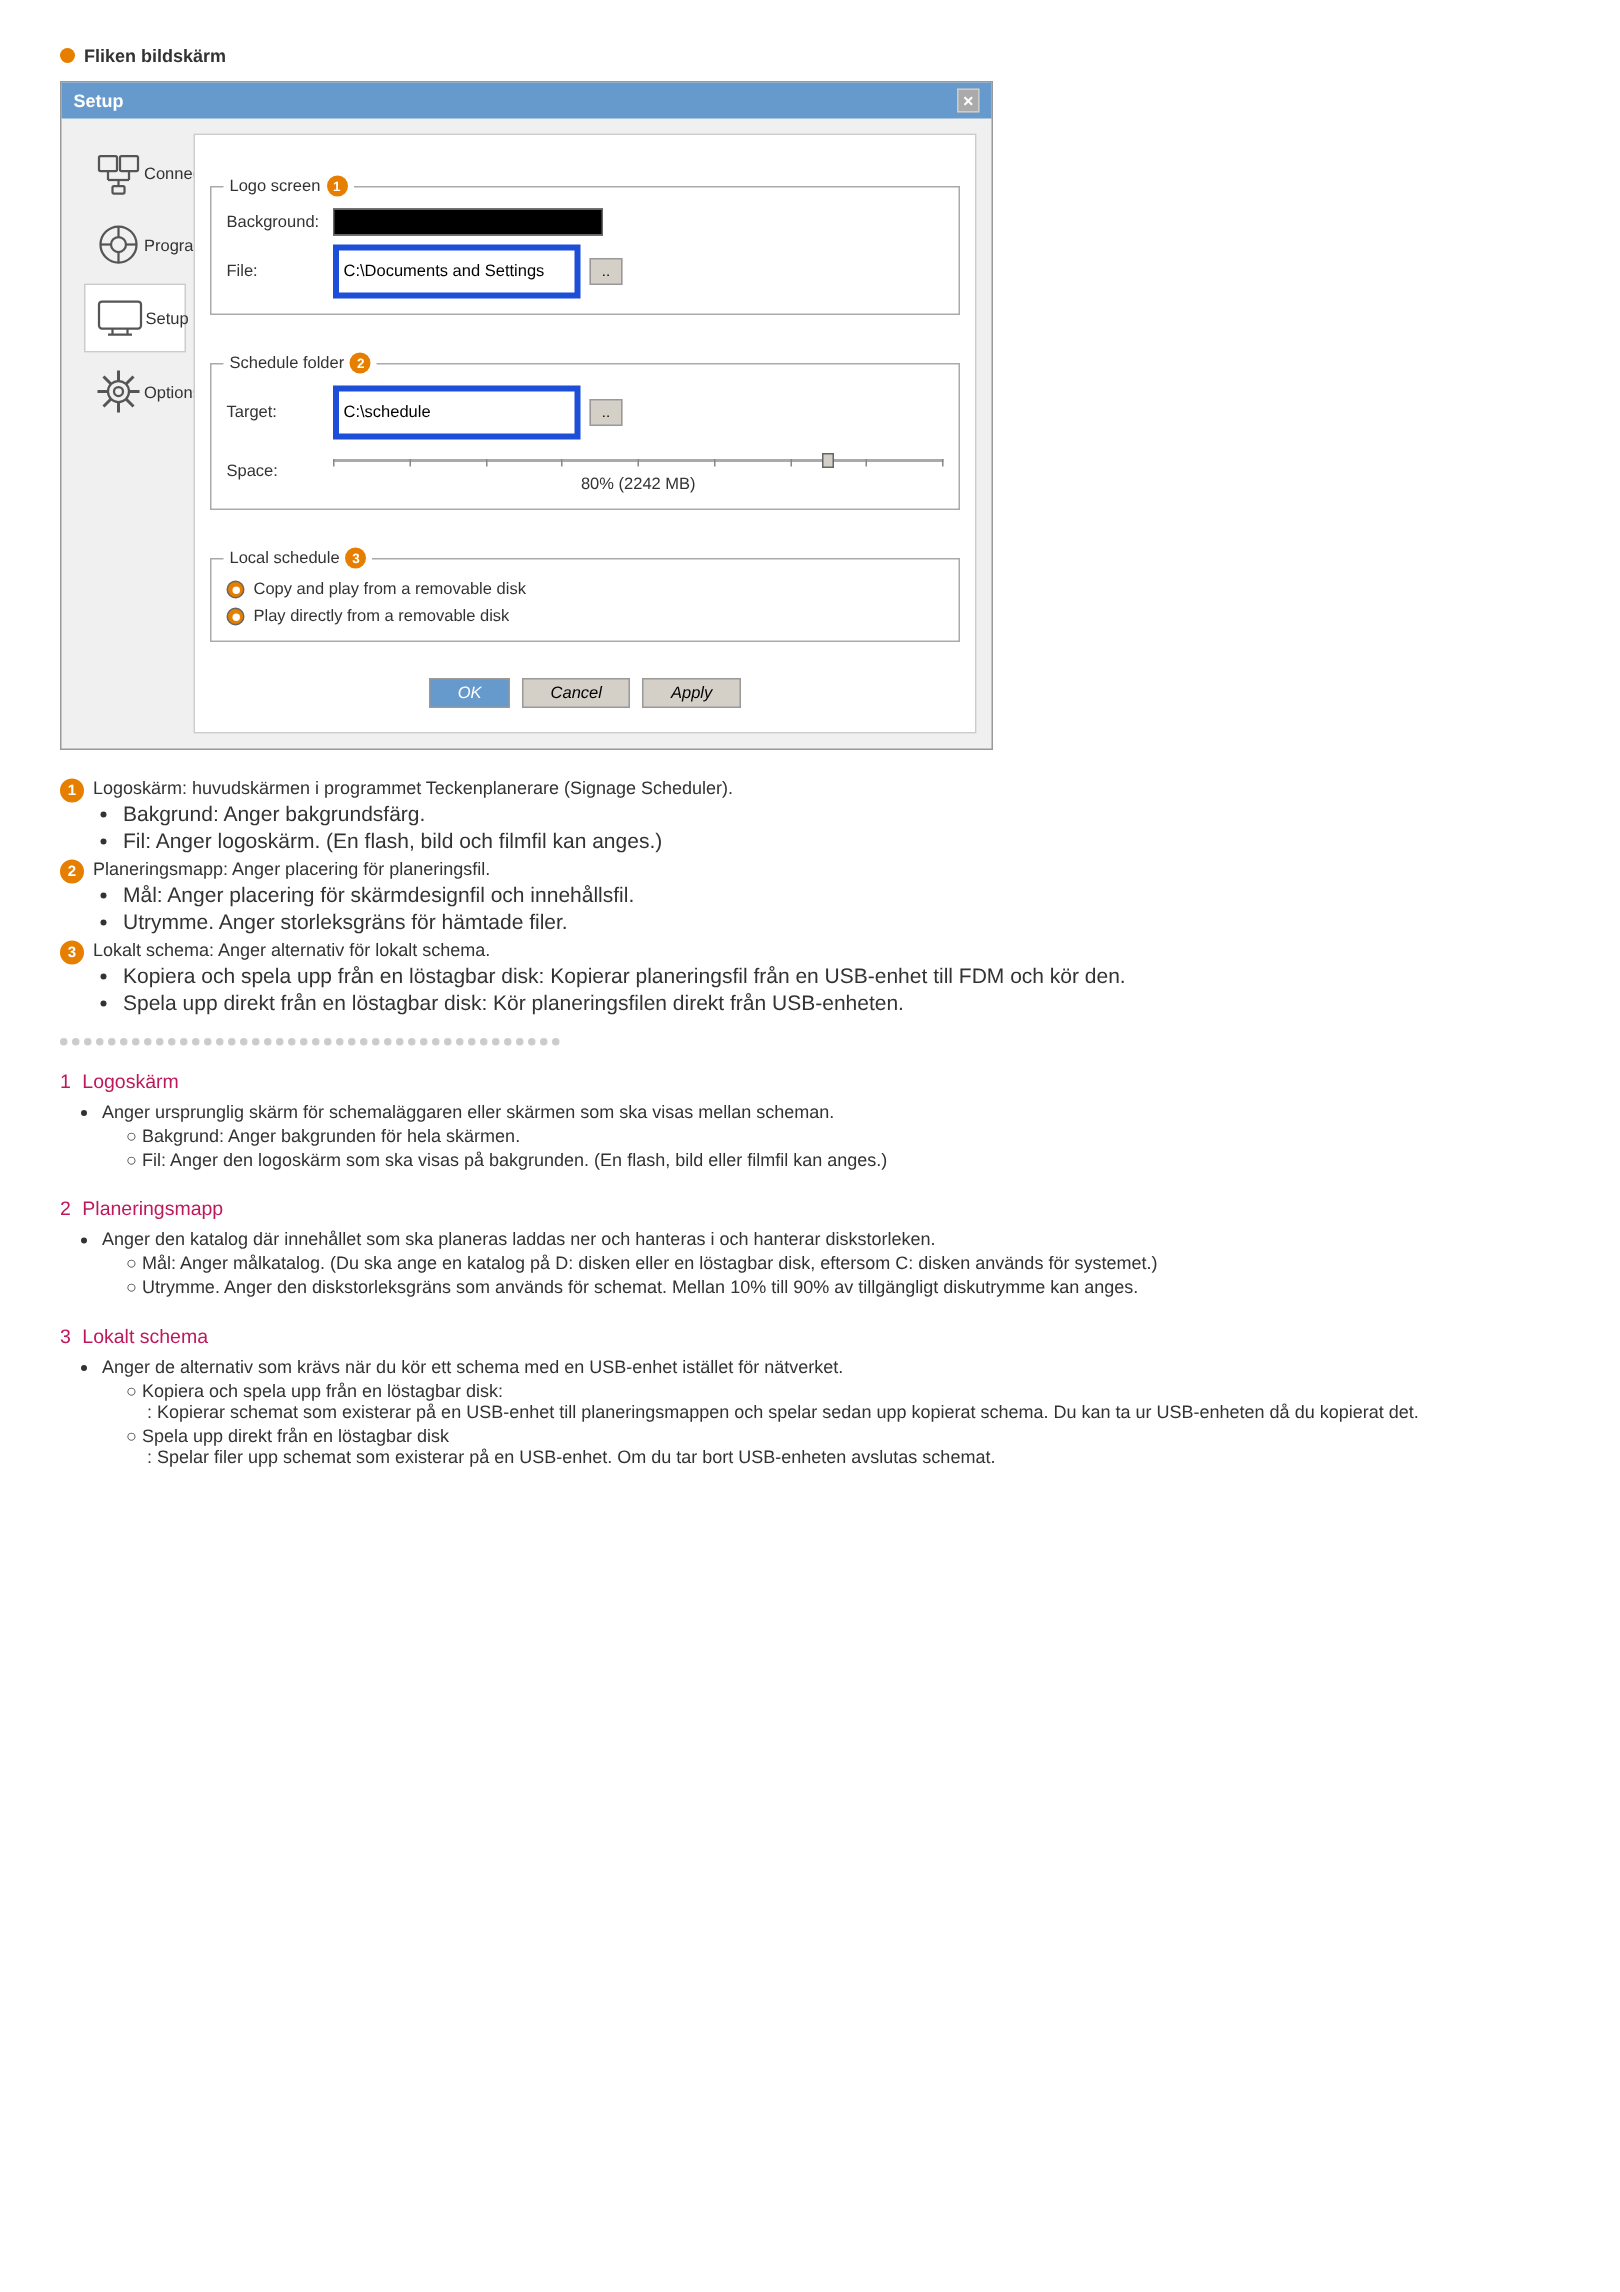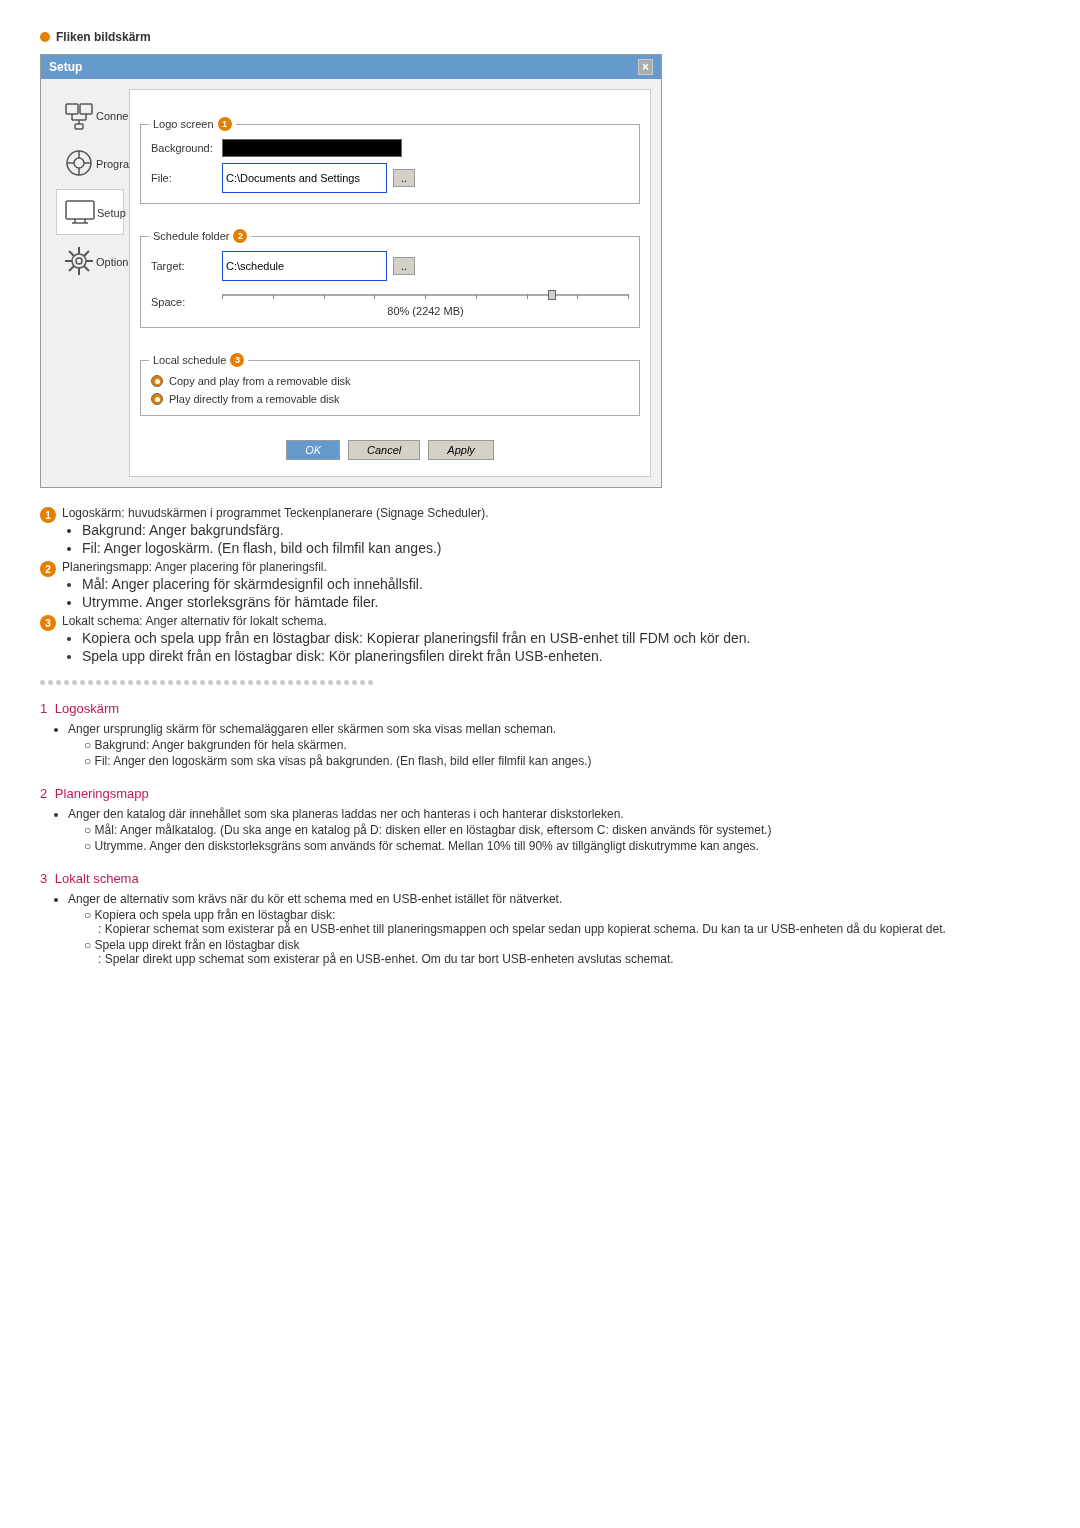--- a/index.html
+++ b/index.html
@@ -158,21 +158,21 @@
     .form-input-bg {
       width: 180px;
       height: 18px;
       background: #000;
       border: 1px solid #666;
     }
     .form-input-text {
       width: 165px;
       height: 18px;
       background: #fff;
-      border: 1px solid #1d4ed8;
+      border: 4px solid #1d4ed8;
       font-size: 11px;
       padding: 14px 3px;
     }
     .browse-btn {
       width: 22px;
       height: 18px;
       background: #d4d0c8;
       border: 1px solid #999;
       font-size: 10px;
       cursor: pointer;
@@ -643,20 +643,20 @@
       <span>Lokalt schema</span>
     </div>
     <ul class="content-bullets">
       <li>
         <span>Anger de alternativ som krävs när du kör ett schema med en USB-enhet istället för nätverket.</span>
         <ul class="sub-list">
           <li>Kopiera och spela upp från en löstagbar disk:<br>
             <span style="margin-left:14px">: Kopierar schemat som existerar på en USB-enhet till planeringsmappen och spelar sedan upp kopierat schema. Du kan ta ur USB-enheten då du kopierat det.</span>
           </li>
           <li>Spela upp direkt från en löstagbar disk<br>
-            <span style="margin-left:14px">: Spelar direkt upp schemat som existerar på en USB-enhet. Om du tar bort USB-enheten avslutas schemat.</span>
+            <span style="margin-left:14px">: Spelar filer upp schemat som existerar på en USB-enhet. Om du tar bort USB-enheten avslutas schemat.</span>
           </li>
         </ul>
       </li>
     </ul>
   </div>
 
 </div>
 
 </body></html>

